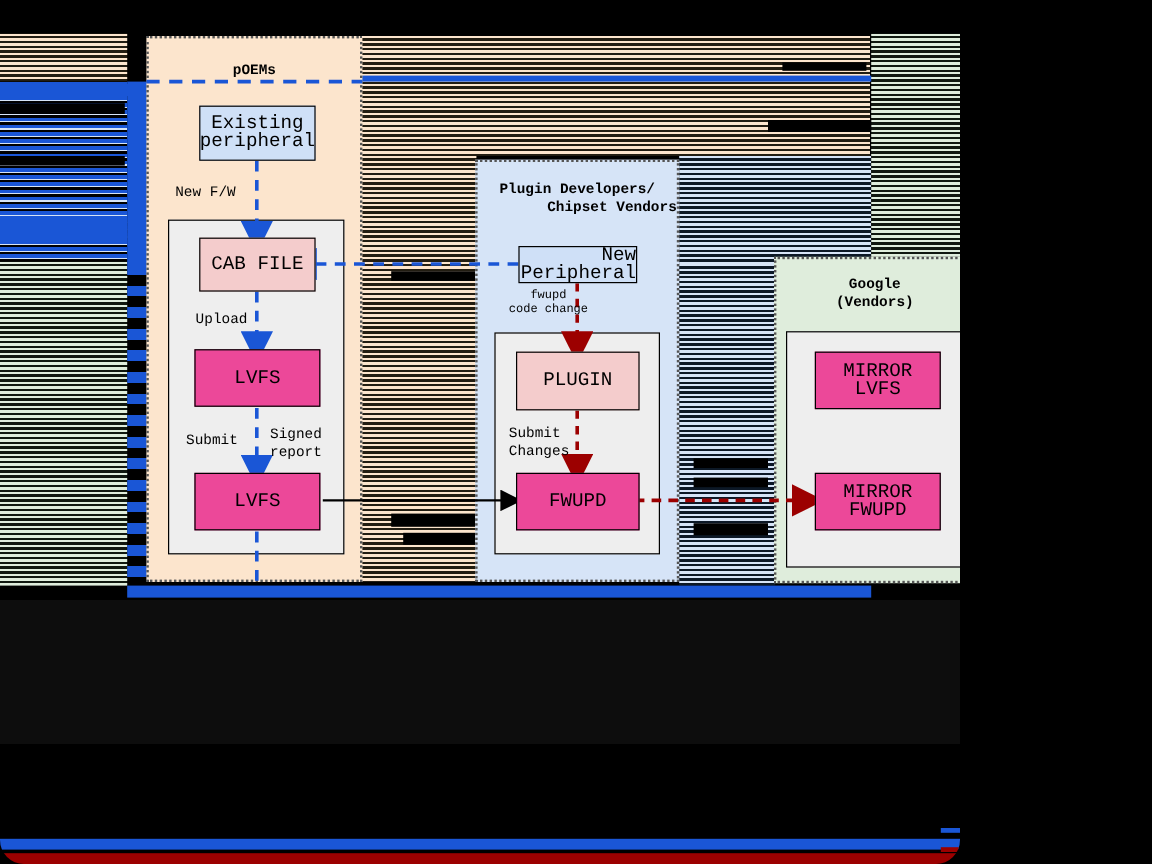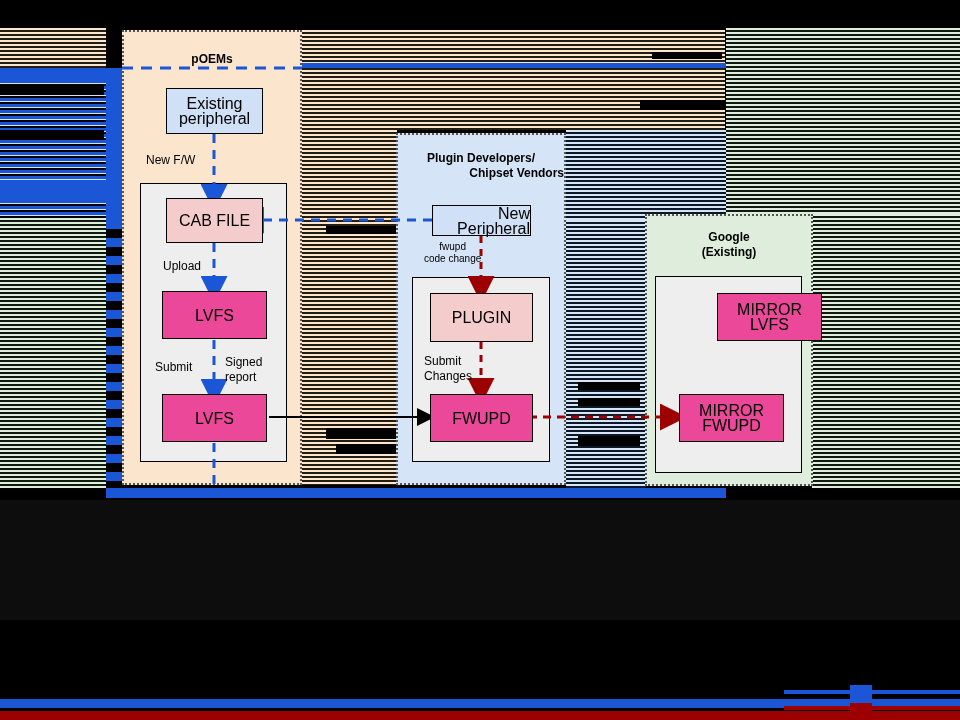--- a/index.html
+++ b/index.html
@@ -1,17 +1,17 @@
 <!DOCTYPE html>
 <html><head>
 <meta charset="utf-8">
 <style>
   html,body{margin:0;padding:0;background:#000;}
-  #stage{position:relative;width:960px;height:720px;background:#000;overflow:hidden;
-         font-family:Liberation Sans, sans-serif;}
+  #stage{position:relative;width:800px;height:720px;background:#000;overflow:hidden;
+         font-family:Liberation Mono, monospace;border-radius:20px;}
 
   
   .glitch{position:absolute;}
   .g-cream{background:repeating-linear-gradient(to bottom,#fce5cd 0px,#fce5cd 2px,#221d12 2px,#221d12 4px);}
   .g-blue{background:repeating-linear-gradient(to bottom,#1a56d6 0px,#1a56d6 3px,#d6e4f7 3px,#d6e4f7 4px,#000 4px,#000 6px);}
   .g-lblue{background:repeating-linear-gradient(to bottom,#d6e4f7 0px,#d6e4f7 2px,#0c1826 2px,#0c1826 4px);}
   .g-green{background:repeating-linear-gradient(to bottom,#dfeddc 0px,#dfeddc 2px,#10180f 2px,#10180f 4px);}
   .g-solidblue{background:#1a56d6;}
   .g-black{background:#000;}
   .g-dark{background:#0d0d0d;}
@@ -80,21 +80,21 @@
     <div class="panel-title" style="top:20px;">pOEMs</div>
   </div>
 
   <div class="panel" id="panel-plugin" style="left:396px;top:133px;width:170px;height:352px;background:#d6e4f7;">
     <div class="panel-title" style="top:16px;">Plugin Developers/</div>
     <div class="panel-title" style="top:31px;text-align:right;">Chipset Vendors</div>
   </div>
 
   <div class="panel" id="panel-google" style="left:645px;top:214px;width:168px;height:272px;background:#dfeddc;">
     <div class="panel-title" style="top:14px;">Google</div>
-    <div class="panel-title" style="top:29px;">(Existing)</div>
+    <div class="panel-title" style="top:29px;">(Vendors)</div>
   </div>
 
   <div class="subpanel" style="left:140px;top:183px;width:147px;height:279px;"></div>
   <div class="subpanel" style="left:412px;top:277px;width:138px;height:185px;"></div>
   <div class="subpanel" style="left:655px;top:276px;width:147px;height:197px;"></div>
 
   <svg class="arrow-svg" style="left:0;top:0;width:960px;height:720px;">
     <defs>
       <marker id="mk-blue" markerWidth="9" markerHeight="9" refX="4" refY="4.5" orient="auto">
         <path d="M0,0 L9,4.5 L0,9 z" fill="#1a56d6"></path>
@@ -150,21 +150,21 @@
   </div>
 
   <div class="node n-pink" style="left:430px;top:293px;width:103px;height:49px;">
     <span>PLUGIN</span>
   </div>
 
   <div class="node n-green" style="left:430px;top:394px;width:103px;height:48px;">
     <span>FWUPD</span>
   </div>
 
-  <div class="node n-green" style="left:717px;top:293px;width:105px;height:48px;">
+  <div class="node n-green" style="left:679px;top:293px;width:105px;height:48px;">
     <span>MIRROR LVFS</span>
   </div>
 
   <div class="node n-green" style="left:679px;top:394px;width:105px;height:48px;">
     <span>MIRROR FWUPD</span>
   </div>
 
   <div class="elabel" style="left:146px;top:153px;">New F/W</div>
   <div class="elabel" style="left:163px;top:259px;">Upload</div>
   <div class="elabel" style="left:155px;top:360px;">Submit</div>

